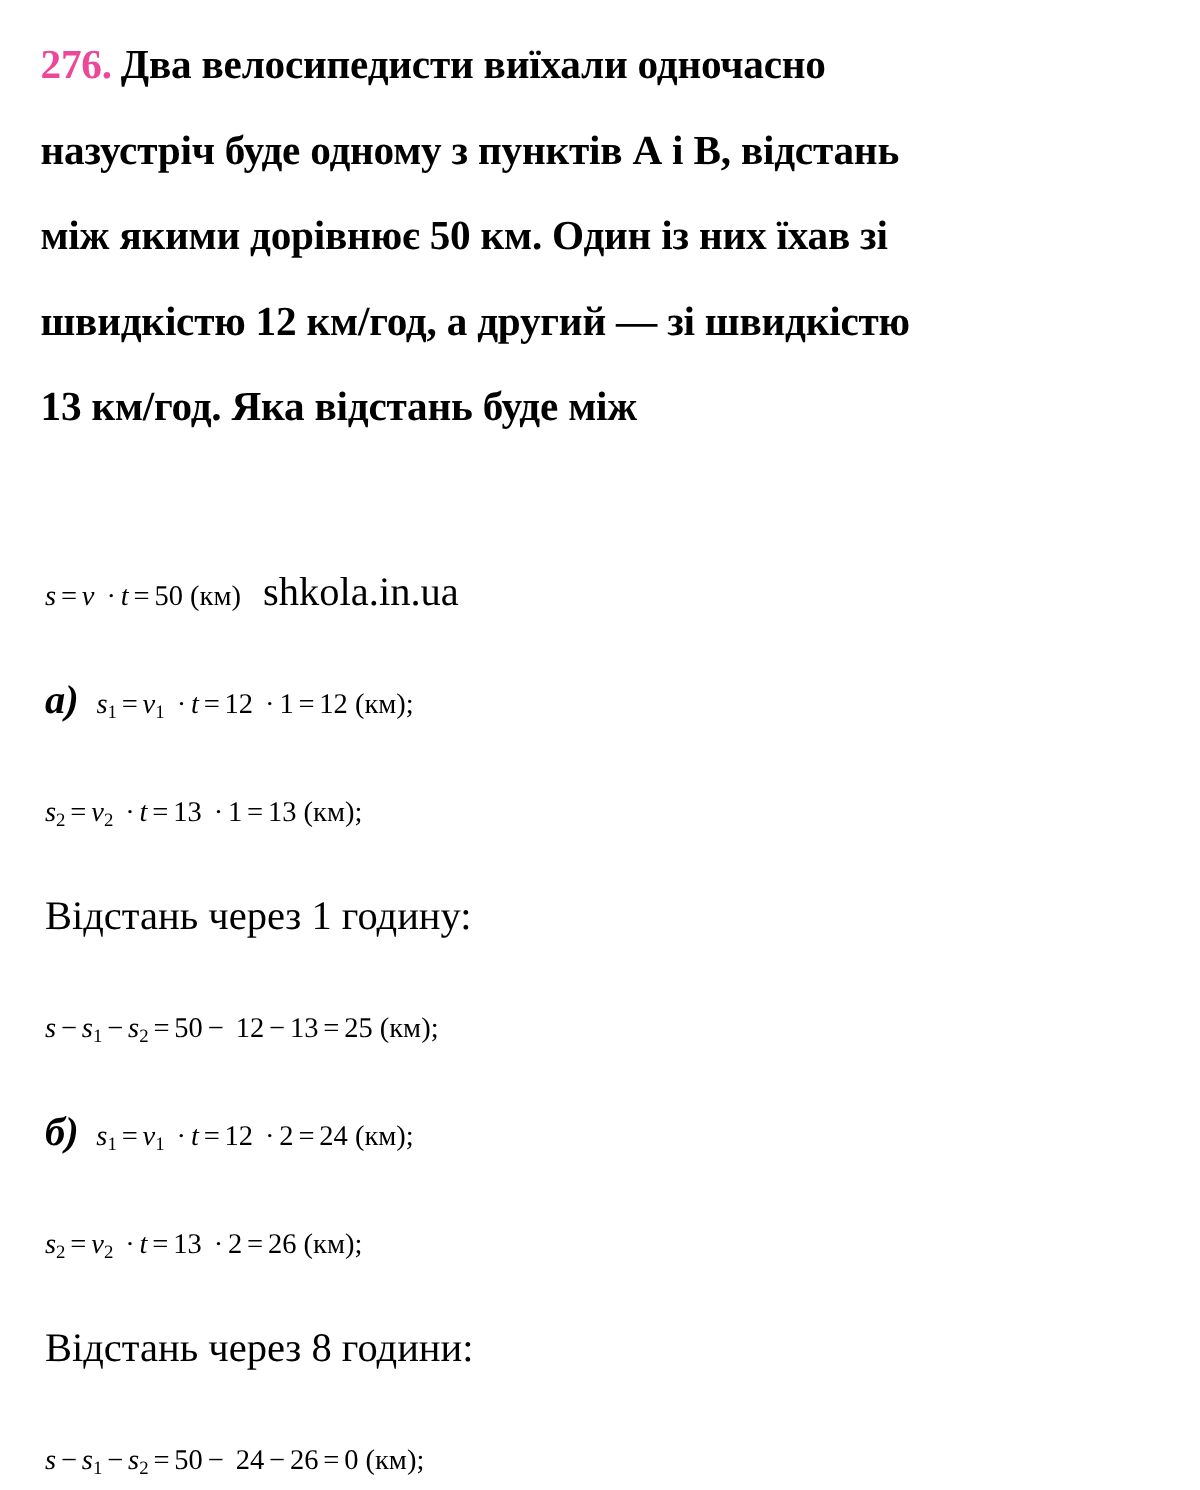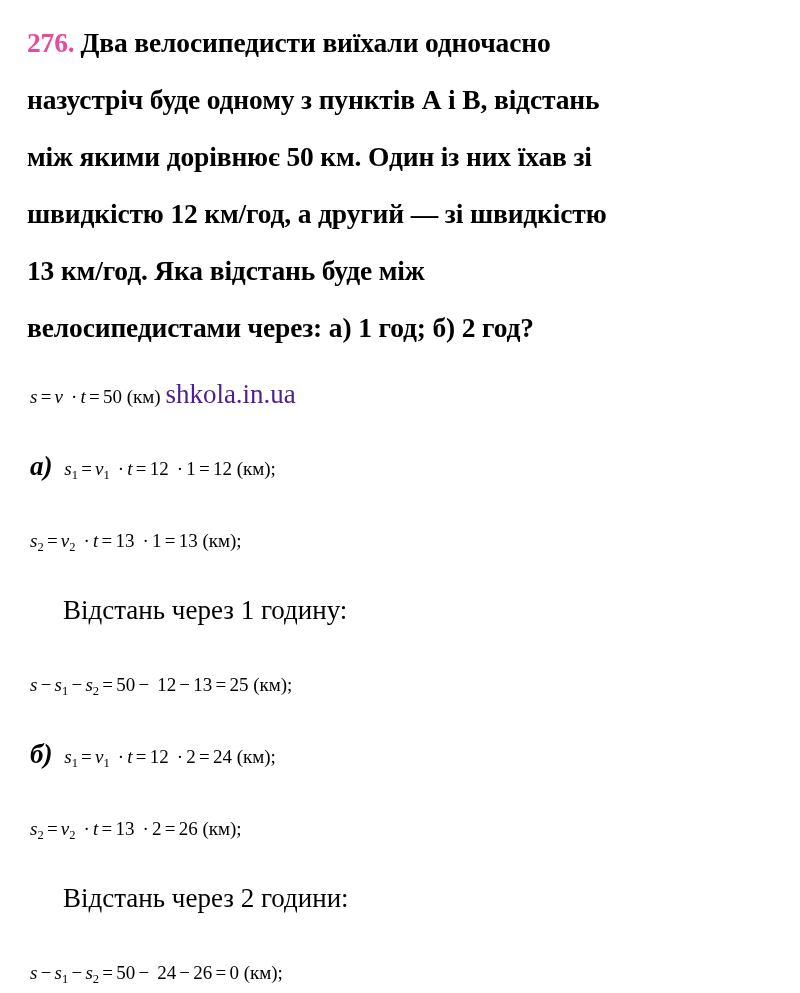--- a/index.html
+++ b/index.html
@@ -83,44 +83,43 @@
     font-style: normal;
     font-variant: normal;
   }
   .marker {
     font-style: italic;
     font-weight: bold;
     margin-right: 7px;
   }
   .watermark {
     font-style: normal;
-    color: #4c1d95;
+    margin-left: 10px;
+    color: #000000;
   }
   .plaintext {
     font-style: normal;
     font-size: 27px;
-    margin-left: 33px;
   }
 </style>
 </head>
 <body>
 
 <div class="page">
 
   <div class="statement">
 
     <div class="stmt-line">
       <span class="task-no">276.</span><span>Два велосипедисти виїхали одночасно</span>
     </div>
 
     <div class="stmt-line">назустріч буде одному з пунктів А і В, відстань</div>
     <div class="stmt-line">між якими дорівнює 50 км. Один із них їхав зі</div>
     <div class="stmt-line">швидкістю 12 км/год, а другий — зі швидкістю</div>
     <div class="stmt-line">13 км/год. Яка відстань буде між</div>
-    <div class="stmt-line">велосипедистами через: а) 1 год; б) 2 год?</div>
 
   </div>
 
   <div class="solution">
 
     <div class="sol-line">
       <span class="math">
         <span class="var">s</span><span class="op">=</span><span class="var">v</span>&nbsp;<span class="op">·</span><span class="var">t</span><span class="op">=</span><span class="num">50</span>&nbsp;<span class="unit">(км)</span>
       </span><span class="watermark">shkola.in.ua</span>
     </div>
@@ -153,21 +152,21 @@
       </span>
     </div>
 
     <div class="sol-line">
       <span class="math">
         <span class="var"><span>s</span><sub>2</sub></span><span class="op">=</span><span class="var"><span>v</span><sub>2</sub></span>&nbsp;<span class="op">·</span><span class="var">t</span><span class="op">=</span><span class="num">13</span>&nbsp;<span class="op">·</span><span class="num">2</span><span class="op">=</span><span class="num">26</span>&nbsp;<span class="unit">(км);</span>
       </span>
     </div>
 
     <div class="sol-line">
-      <span class="plaintext">Відстань через 2 години:</span>
+      <span class="plaintext">Відстань через 8 години:</span>
     </div>
 
     <div class="sol-line">
       <span class="math">
         <span class="var">s</span><span class="op">−</span><span class="var"><span>s</span><sub>1</sub></span><span class="op">−</span><span class="var"><span>s</span><sub>2</sub></span><span class="op">=</span><span class="num">50</span><span class="op">−</span>&nbsp;<span class="num">24</span><span class="op">−</span><span class="num">26</span><span class="op">=</span><span class="num">0</span>&nbsp;<span class="unit">(км);</span>
       </span>
     </div>
 
   </div>
 

